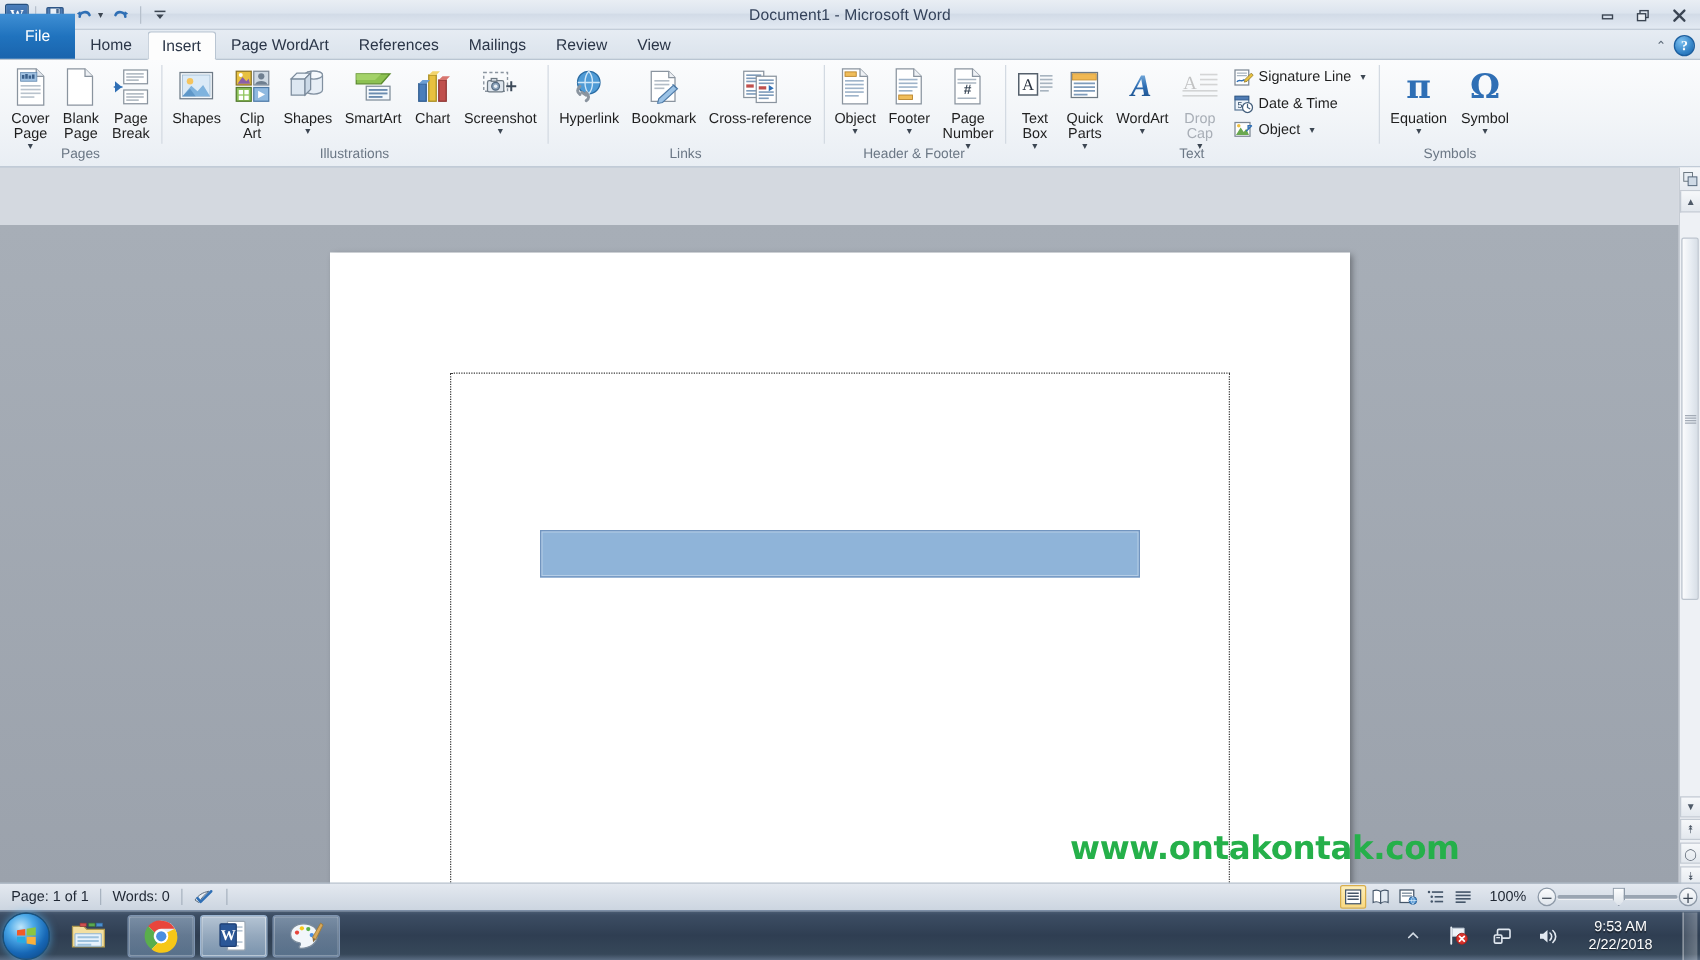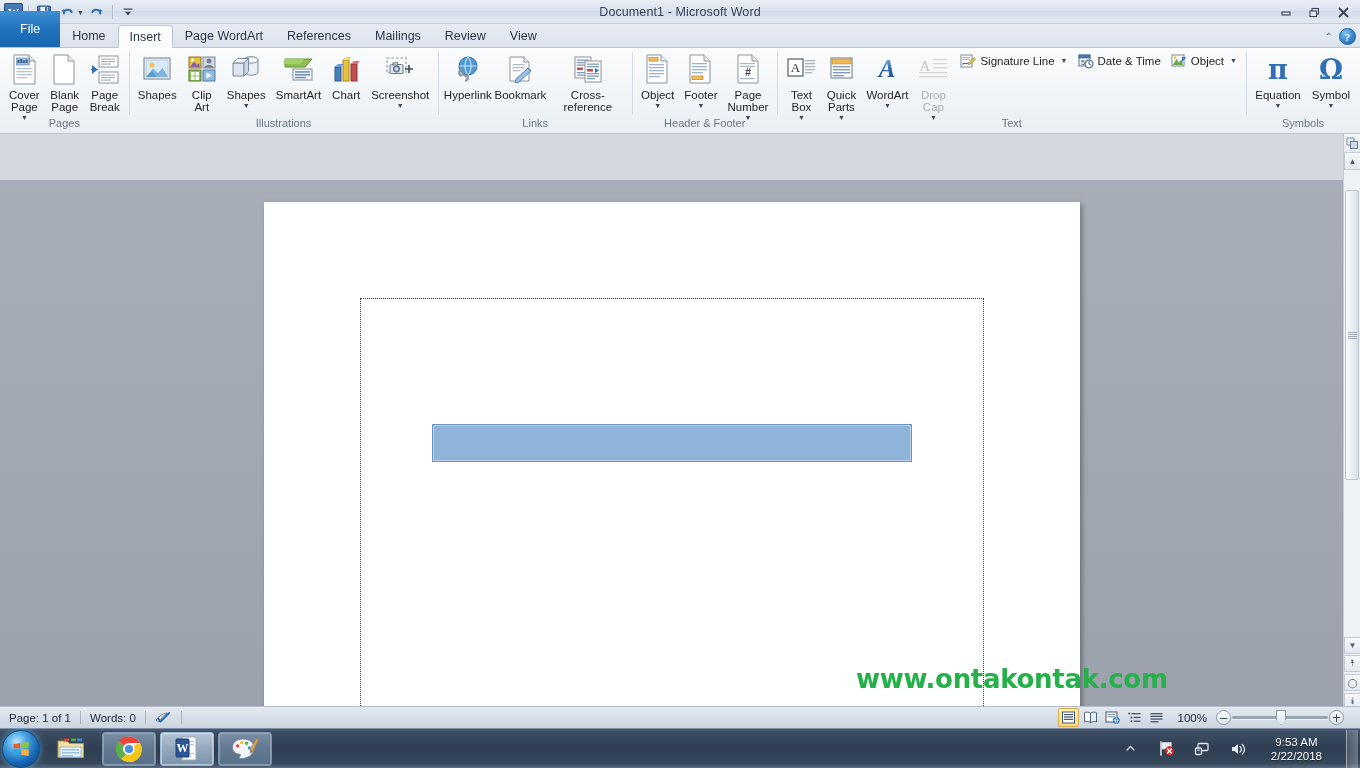--- a/index.html
+++ b/index.html
@@ -113,21 +113,21 @@
   }
   .bigbtn.disabled .lbl { color: #a8aeb6; }
   .bigbtn.disabled .ico { opacity: .42; filter: grayscale(1); }
   .caret { font-size: 7px; line-height: 7px; color: #3c4652; margin-top: 1px; }
   .smallbtn {
     display: flex; align-items: center; gap: 4px;
     height: 21px; padding: 0 4px; cursor: default;
     border: 1px solid transparent; border-radius: 3px;
     font-size: 11.5px; color: #1f1f1f; white-space: nowrap;
   }
-  .smallcol { display: flex; flex-direction: row; justify-content: center; height: 66px; padding-left: 2px; }
+  .smallcol { display: flex; flex-direction: column; justify-content: center; height: 66px; padding-left: 2px; }
 
   
   .docarea {
     position: absolute; left: 0; top: 134px; right: 0; bottom: 58px;
     background: #9fa6af;
     background: linear-gradient(to bottom, #a7aeb7, #9ba2ac);
     overflow: hidden;
     margin-top: 46px;
   }
   .page {
@@ -181,21 +181,21 @@
   
   .statusbar {
     position: absolute; left: 0; right: 0; bottom: 40px; height: 22px;
     background: linear-gradient(to bottom, #e4e9f0, #ccd5e0);
     border-top: 1px solid #b4bfcb;
     display: flex; align-items: center;
     font-size: 11.5px; color: #1f2733;
   }
   .sb-item { padding: 0 9px; height: 22px; display: flex; align-items: center; cursor: default; white-space: nowrap; }
   .sb-sep { width: 1px; height: 13px; background: #a8b3c0; }
-  .sb-right { margin-left: auto; display: flex; align-items: center; padding-right: 16px; gap: 1px; }
+  .sb-right { margin-left: auto; display: flex; align-items: center; padding-right: 2px; gap: 1px; }
   .viewbtn {
     width: 21px; height: 19px; display: flex; align-items: center; justify-content: center;
     border: 1px solid transparent; border-radius: 2px; cursor: default;
   }
   .viewbtn.sel { background: linear-gradient(to bottom,#fdefbb,#fad97f); border-color: #d9ae4a; }
   .zoomlabel { font-size: 11.5px; padding: 0 8px 0 10px; color: #1f2733; }
   .zoomslider { position: relative; width: 96px; height: 18px; display: flex; align-items: center; }
   .zoomtrack { position: absolute; left: 0; right: 0; height: 3px; background: #9aa5b2; border-radius: 2px; box-shadow: 0 1px 0 rgba(255,255,255,.6); }
   .zoomthumb {
     position: absolute; left: 44px; width: 10px; height: 15px;

